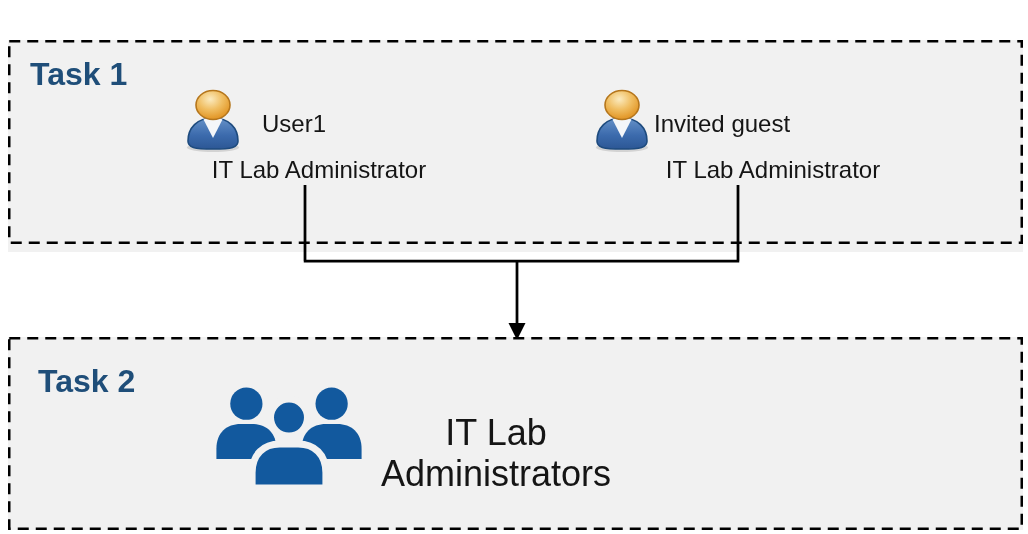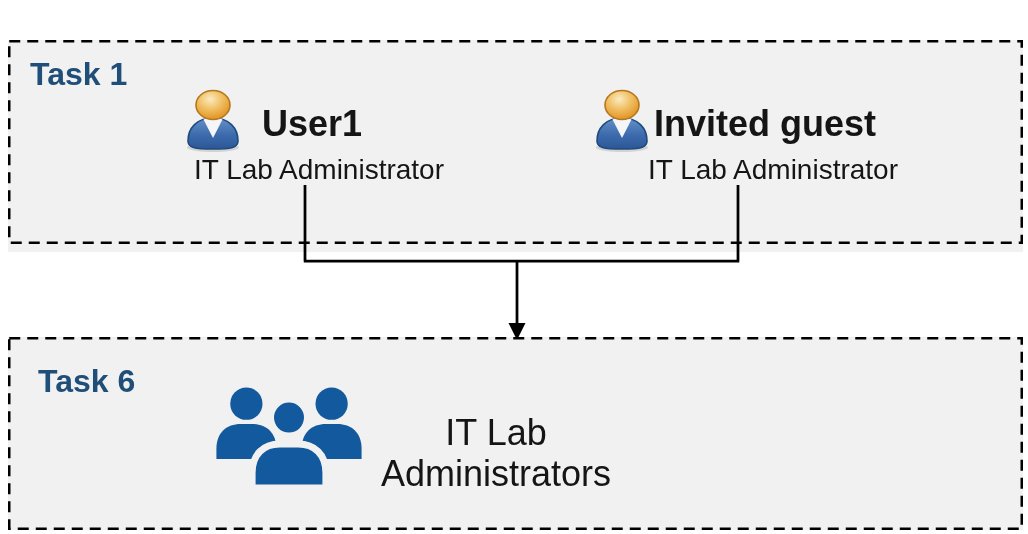--- a/index.html
+++ b/index.html
@@ -29,31 +29,30 @@
     line-height: 36px;
     white-space: nowrap;
   }
   #task1-label { left: 22px; top: 16px; }
   #task2-label { left: 30px; top: 26px; }
   .person-icon-wrap { position: absolute; width: 60px; height: 64px; }
   #person-icon-1 { left: 175px; top: 48px; }
   #person-icon-2 { left: 584px; top: 48px; }
   .person-name {
     position: absolute;
-    font-size: 36px;
+    font-size: 24px;
     line-height: 40px;
     color: #151515;
     white-space: nowrap;
-    font-weight: bold;
   }
   #person-name-1 { left: 254px; top: 64px; }
   #person-name-2 { left: 646px; top: 64px; }
   .person-role {
     position: absolute;
-    font-size: 28px;
+    font-size: 24px;
     line-height: 40px;
     color: #151515;
     text-align: center;
     white-space: nowrap;
   }
   #person-role-1 { left: 135px; top: 110px; width: 352px; }
   #person-role-2 { left: 595px; top: 110px; width: 340px; }
   .connector-svg {
     position: absolute;
     left: 0; top: 0;
@@ -137,21 +136,21 @@
   <svg class="connector-svg" viewBox="0 0 1028 534">
     <path d="M305,185 L305,261 M738,185 L738,261 M303.75,261 L739.25,261 M517,261 L517,327" fill="none" stroke="#000000" stroke-width="2.75"></path>
     <polygon points="508.5,323 525.5,323 517,340" fill="#000000"></polygon>
   </svg>
 
   <div class="task-box" id="task2-box">
     <svg class="dash-border" width="1015" height="193" viewBox="0 0 1015 193">
       <rect x="1.25" y="1.25" width="1012.5" height="190.5" fill="none" stroke="#000000" stroke-width="2.5" stroke-dasharray="11 7"></rect>
     </svg>
 
-    <div class="task-label" id="task2-label">Task 6</div>
+    <div class="task-label" id="task2-label">Task 2</div>
 
     <div class="group-icon-wrap">
       <svg width="148" height="106" viewBox="0 0 64 46">
         <g fill="#12599E">
           <circle cx="13.5" cy="9" r="7"></circle>
           <path d="M0.5,33 L0.5,28.5 C0.5,21.5 5,17.8 11,17.8 L16,17.8 C22,17.8 26.5,21.5 26.5,28.5 L26.5,33 Z"></path>
           <circle cx="50.5" cy="9" r="7"></circle>
           <path d="M37.5,33 L37.5,28.5 C37.5,21.5 42,17.8 48,17.8 L53,17.8 C59,17.8 63.5,21.5 63.5,28.5 L63.5,33 Z"></path>
           <circle cx="32" cy="15" r="8" stroke="#F1F1F1" stroke-width="3"></circle>
           <path d="M16,45.5 L16,39 C16,31 21,26.5 28,26.5 L36,26.5 C43,26.5 48,31 48,39 L48,45.5 Z" stroke="#F1F1F1" stroke-width="3"></path>

